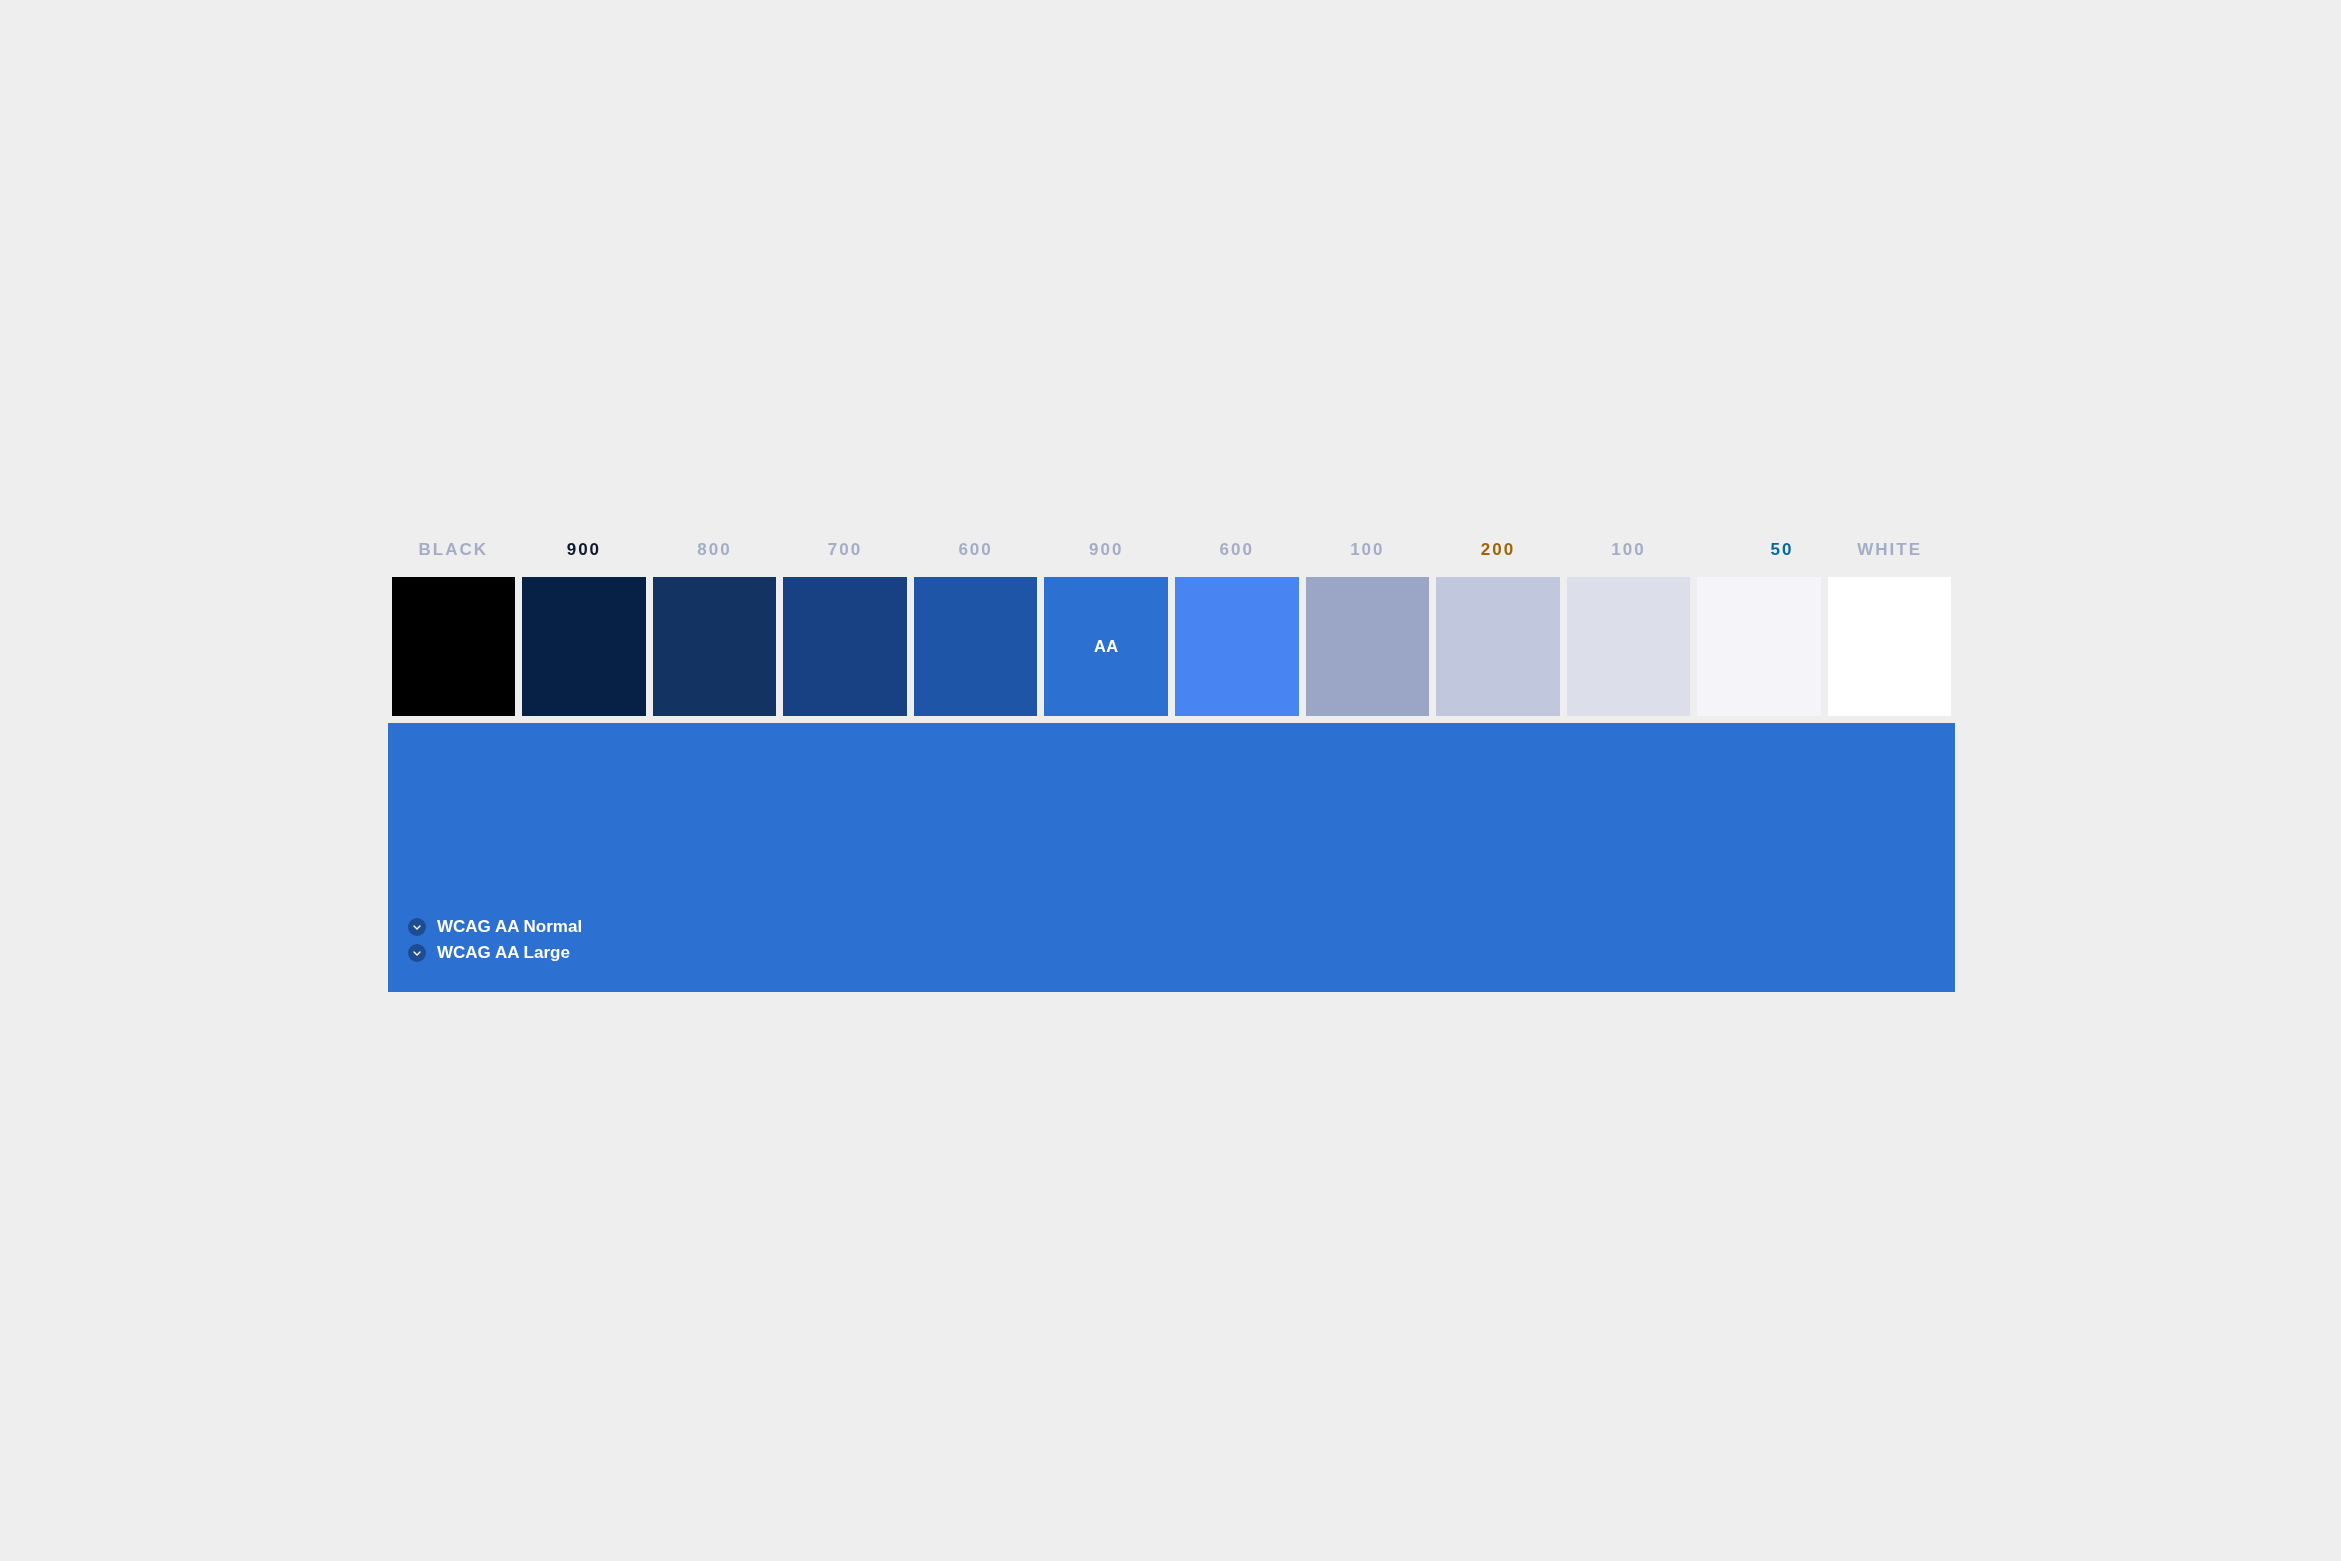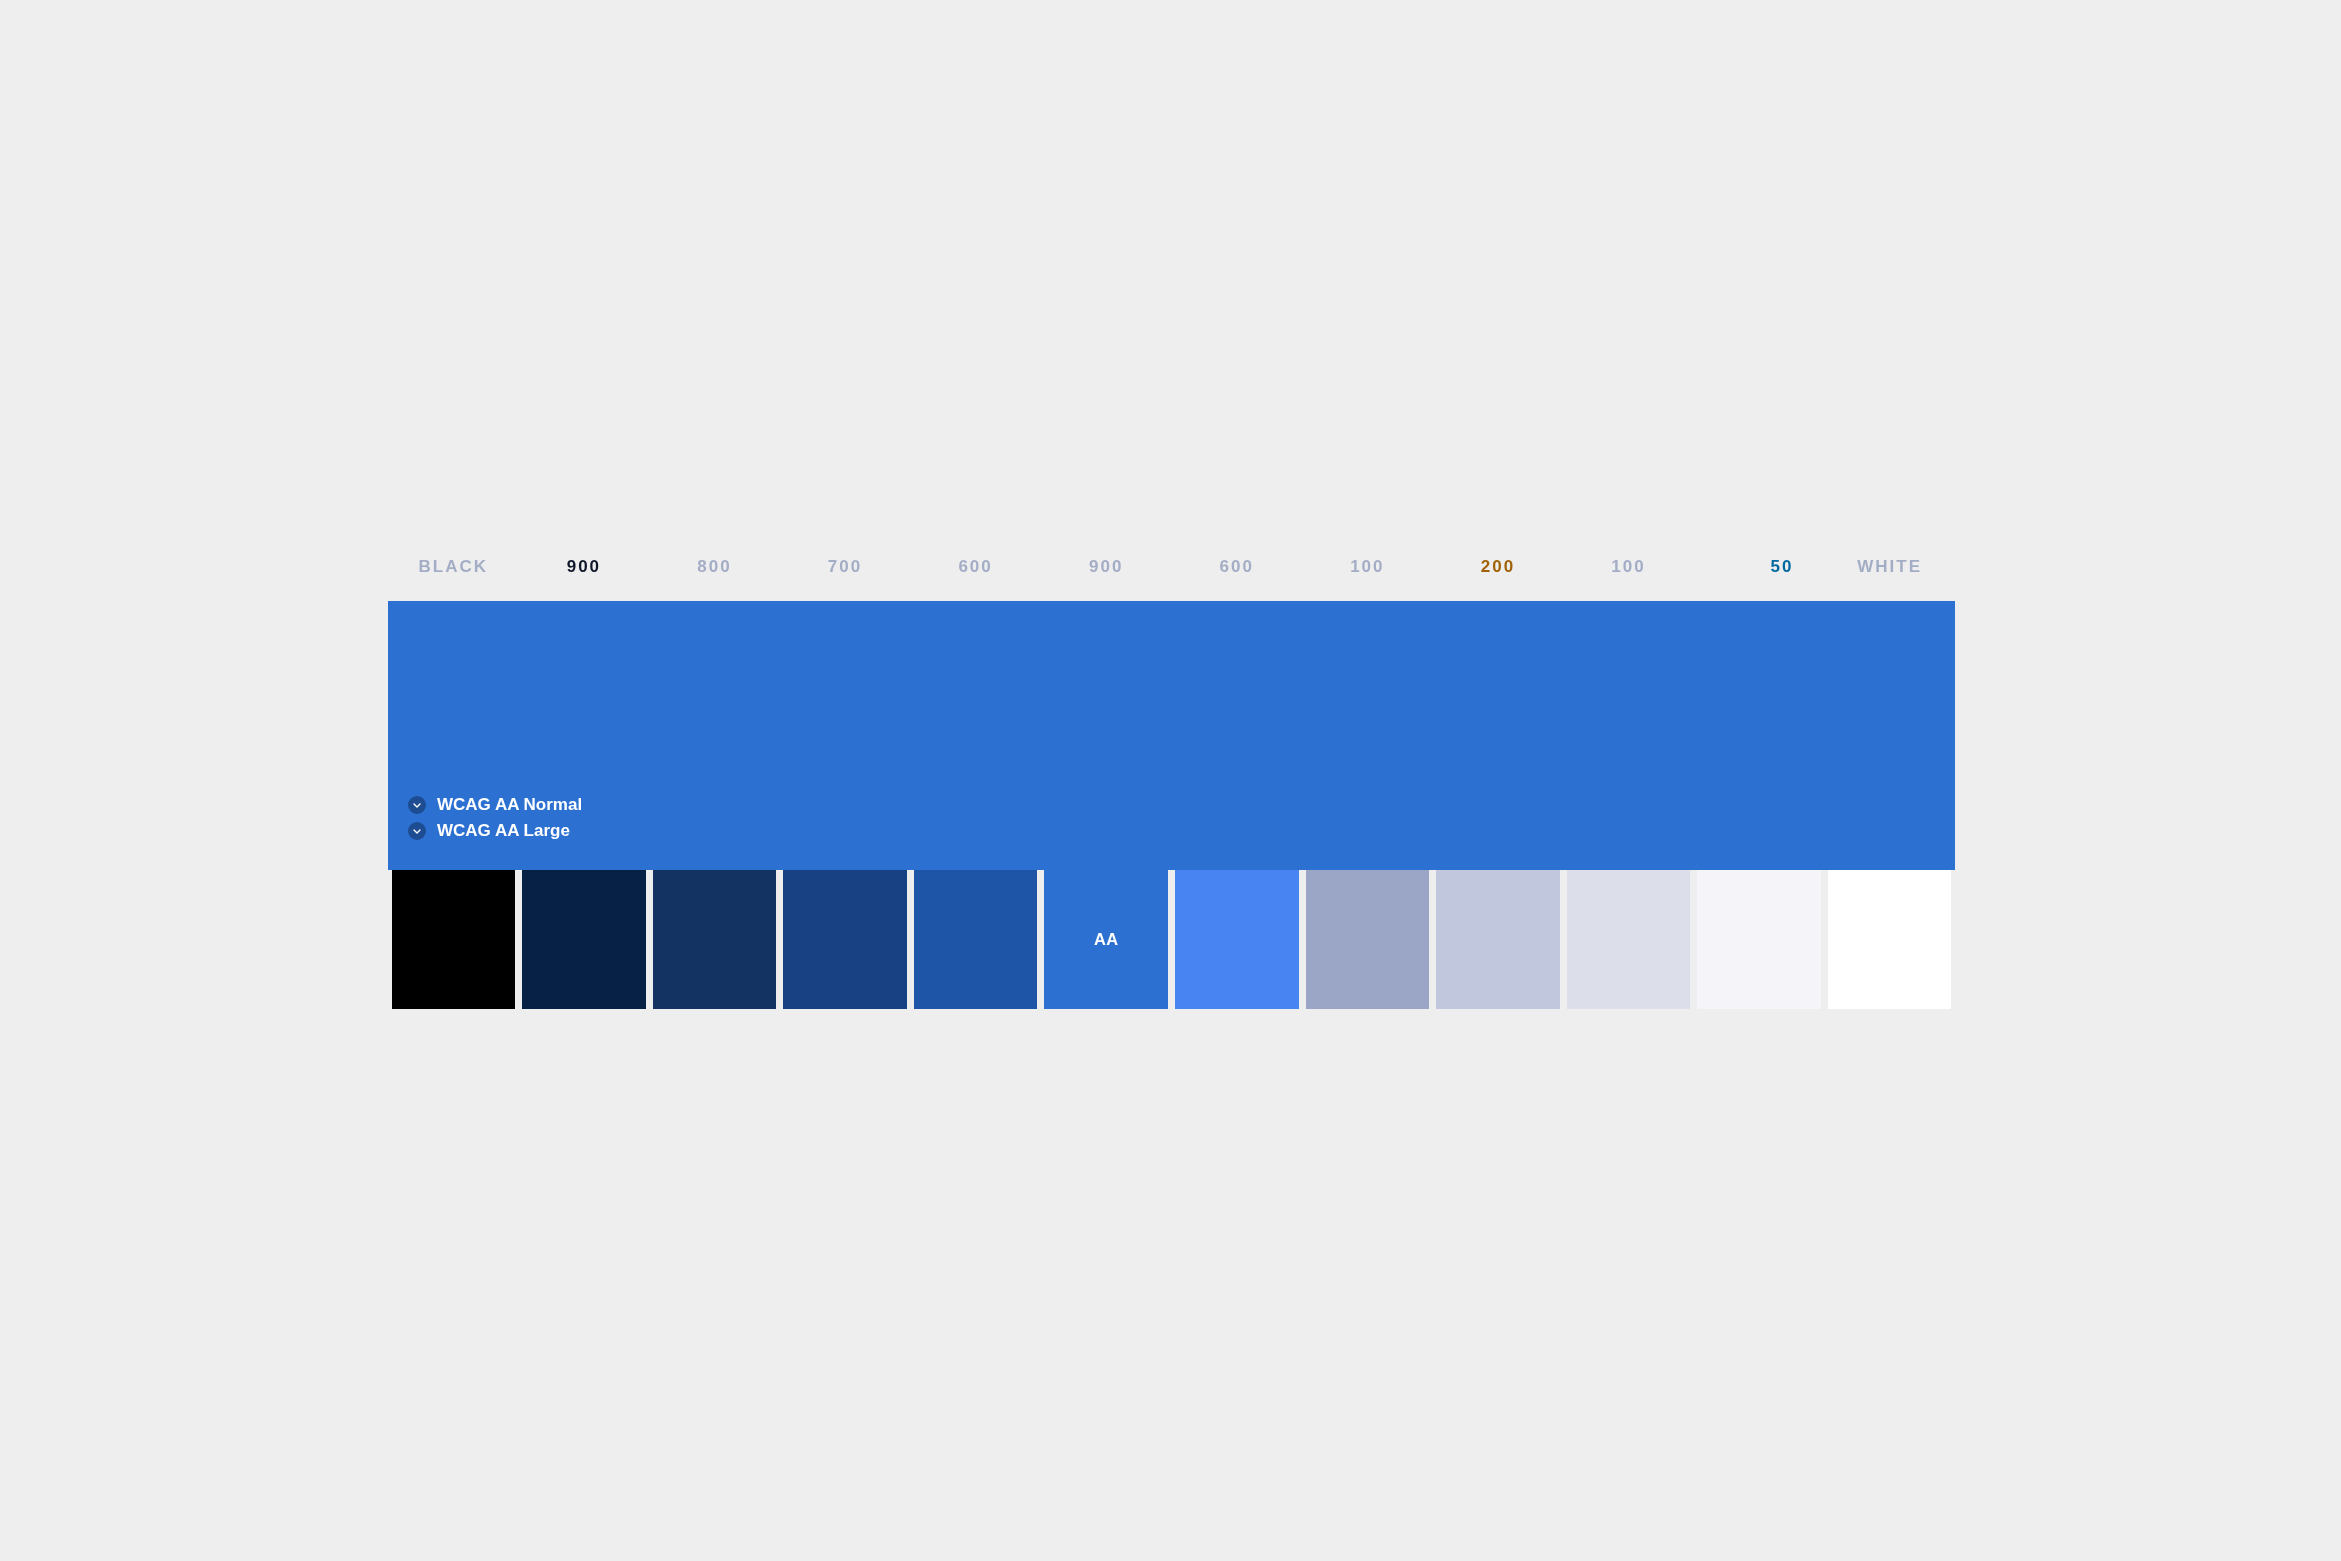--- a/index.html
+++ b/index.html
@@ -12,21 +12,21 @@
     background: #eeeeee;
     font-family: "Liberation Sans", sans-serif;
     overflow: hidden;
     position: relative;
   }
 
   
   #palette-component {
     position: absolute;
     left: 388px;
-    top: 553px;
+    top: 536px;
     width: 1567px;
   }
 
   
   #palette-labels {
     display: flex;
     width: 100%;
     height: 41px;
     align-items: flex-start;
   }
@@ -160,20 +160,83 @@
       <span class="shade-label" style="color: rgb(164, 173, 198);">100</span>
     </div>
     <div class="shade-label-cell">
       <span class="shade-label" style="color: #0369a1; margin-left: 46px;">50</span>
     </div>
     <div class="shade-label-cell">
       <span class="shade-label" style="color: rgb(164, 173, 198);">WHITE</span>
     </div>
   </div>
 
+  <div id="palette-swatches">
+    <div class="swatch-cell">
+      <div class="swatch-chip" style="background: rgb(0, 0, 0);">
+        <span class="swatch-aa"></span>
+      </div>
+    </div>
+    <div class="swatch-cell">
+      <div class="swatch-chip" style="background: rgb(6, 32, 70);">
+        <span class="swatch-aa"></span>
+      </div>
+    </div>
+    <div class="swatch-cell">
+      <div class="swatch-chip" style="background: rgb(19, 52, 98);">
+        <span class="swatch-aa"></span>
+      </div>
+    </div>
+    <div class="swatch-cell">
+      <div class="swatch-chip" style="background: rgb(23, 65, 130);">
+        <span class="swatch-aa"></span>
+      </div>
+    </div>
+    <div class="swatch-cell">
+      <div class="swatch-chip" style="background: rgb(31, 85, 166);">
+        <span class="swatch-aa"></span>
+      </div>
+    </div>
+    <div class="swatch-cell">
+      <div class="swatch-chip" style="background: rgb(44, 113, 209);">
+        <span class="swatch-aa">AA</span>
+      </div>
+    </div>
+    <div class="swatch-cell">
+      <div class="swatch-chip" style="background: rgb(72, 133, 242);">
+        <span class="swatch-aa"></span>
+      </div>
+    </div>
+    <div class="swatch-cell">
+      <div class="swatch-chip" style="background: rgb(155, 166, 198);">
+        <span class="swatch-aa"></span>
+      </div>
+    </div>
+    <div class="swatch-cell">
+      <div class="swatch-chip" style="background: rgb(193, 199, 220);">
+        <span class="swatch-aa"></span>
+      </div>
+    </div>
+    <div class="swatch-cell">
+      <div class="swatch-chip" style="background: rgb(220, 223, 233);">
+        <span class="swatch-aa"></span>
+      </div>
+    </div>
+    <div class="swatch-cell">
+      <div class="swatch-chip" style="background: rgb(245, 244, 249);">
+        <span class="swatch-aa"></span>
+      </div>
+    </div>
+    <div class="swatch-cell">
+      <div class="swatch-chip" style="background: rgb(255, 255, 255);">
+        <span class="swatch-aa"></span>
+      </div>
+    </div>
+  </div>
+
   <div id="palette-detail-panel" style="background: rgb(44, 113, 209);">
     <div id="wcag-list">
 
       <div class="wcag-row">
         <span class="wcag-check-icon" style="background: rgb(30, 76, 147);">
           <svg width="10" height="10" viewBox="0 0 16 16" aria-hidden="true">
             <path d="M3.2 6.4 L8 11.2 L12.8 6.4" fill="none" stroke="#ffffff" stroke-width="2.2" stroke-linecap="round" stroke-linejoin="round"></path>
           </svg>
         </span>
         <span class="wcag-label" style="color: rgb(255, 255, 255);">WCAG AA Normal</span>
@@ -184,77 +247,14 @@
           <svg width="10" height="10" viewBox="0 0 16 16" aria-hidden="true">
             <path d="M3.2 6.4 L8 11.2 L12.8 6.4" fill="none" stroke="#ffffff" stroke-width="2.2" stroke-linecap="round" stroke-linejoin="round"></path>
           </svg>
         </span>
         <span class="wcag-label" style="color: rgb(255, 255, 255);">WCAG AA Large</span>
       </div>
 
     </div>
   </div>
 
-  <div id="palette-swatches">
-    <div class="swatch-cell">
-      <div class="swatch-chip" style="background: rgb(0, 0, 0);">
-        <span class="swatch-aa"></span>
-      </div>
-    </div>
-    <div class="swatch-cell">
-      <div class="swatch-chip" style="background: rgb(6, 32, 70);">
-        <span class="swatch-aa"></span>
-      </div>
-    </div>
-    <div class="swatch-cell">
-      <div class="swatch-chip" style="background: rgb(19, 52, 98);">
-        <span class="swatch-aa"></span>
-      </div>
-    </div>
-    <div class="swatch-cell">
-      <div class="swatch-chip" style="background: rgb(23, 65, 130);">
-        <span class="swatch-aa"></span>
-      </div>
-    </div>
-    <div class="swatch-cell">
-      <div class="swatch-chip" style="background: rgb(31, 85, 166);">
-        <span class="swatch-aa"></span>
-      </div>
-    </div>
-    <div class="swatch-cell">
-      <div class="swatch-chip" style="background: rgb(44, 113, 209);">
-        <span class="swatch-aa">AA</span>
-      </div>
-    </div>
-    <div class="swatch-cell">
-      <div class="swatch-chip" style="background: rgb(72, 133, 242);">
-        <span class="swatch-aa"></span>
-      </div>
-    </div>
-    <div class="swatch-cell">
-      <div class="swatch-chip" style="background: rgb(155, 166, 198);">
-        <span class="swatch-aa"></span>
-      </div>
-    </div>
-    <div class="swatch-cell">
-      <div class="swatch-chip" style="background: rgb(193, 199, 220);">
-        <span class="swatch-aa"></span>
-      </div>
-    </div>
-    <div class="swatch-cell">
-      <div class="swatch-chip" style="background: rgb(220, 223, 233);">
-        <span class="swatch-aa"></span>
-      </div>
-    </div>
-    <div class="swatch-cell">
-      <div class="swatch-chip" style="background: rgb(245, 244, 249);">
-        <span class="swatch-aa"></span>
-      </div>
-    </div>
-    <div class="swatch-cell">
-      <div class="swatch-chip" style="background: rgb(255, 255, 255);">
-        <span class="swatch-aa"></span>
-      </div>
-    </div>
-  </div>
-
 </div>
 
 
 </body></html>

